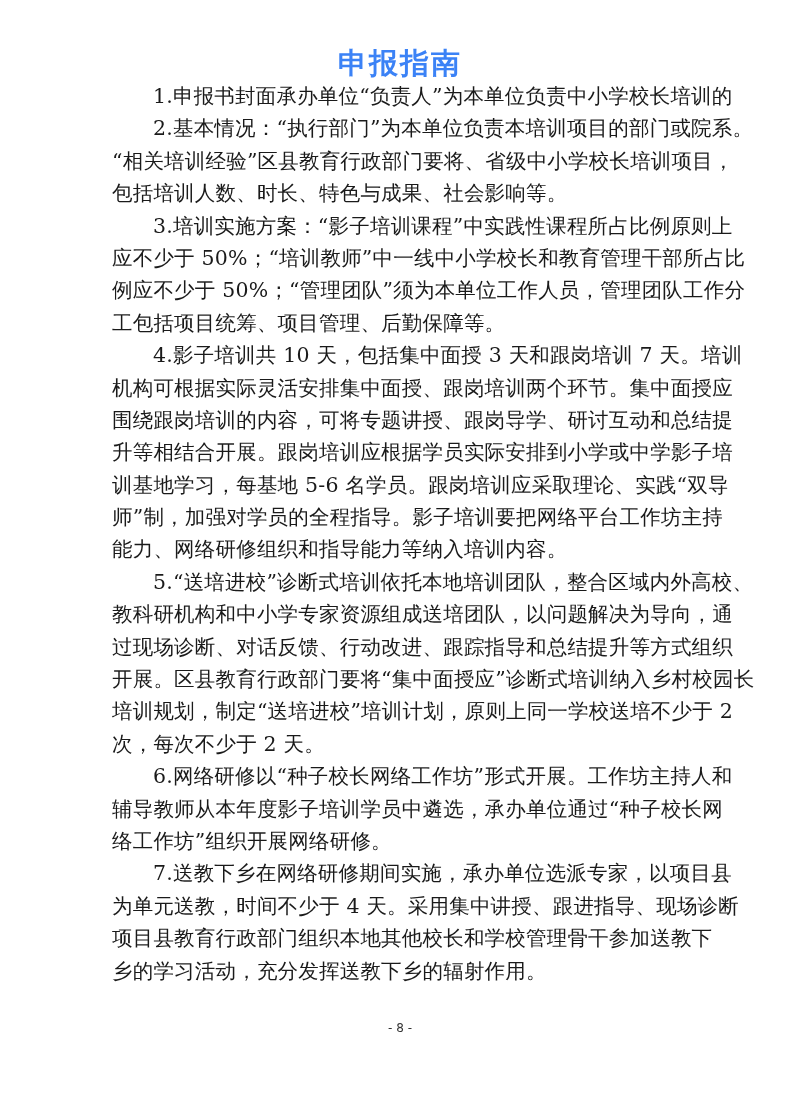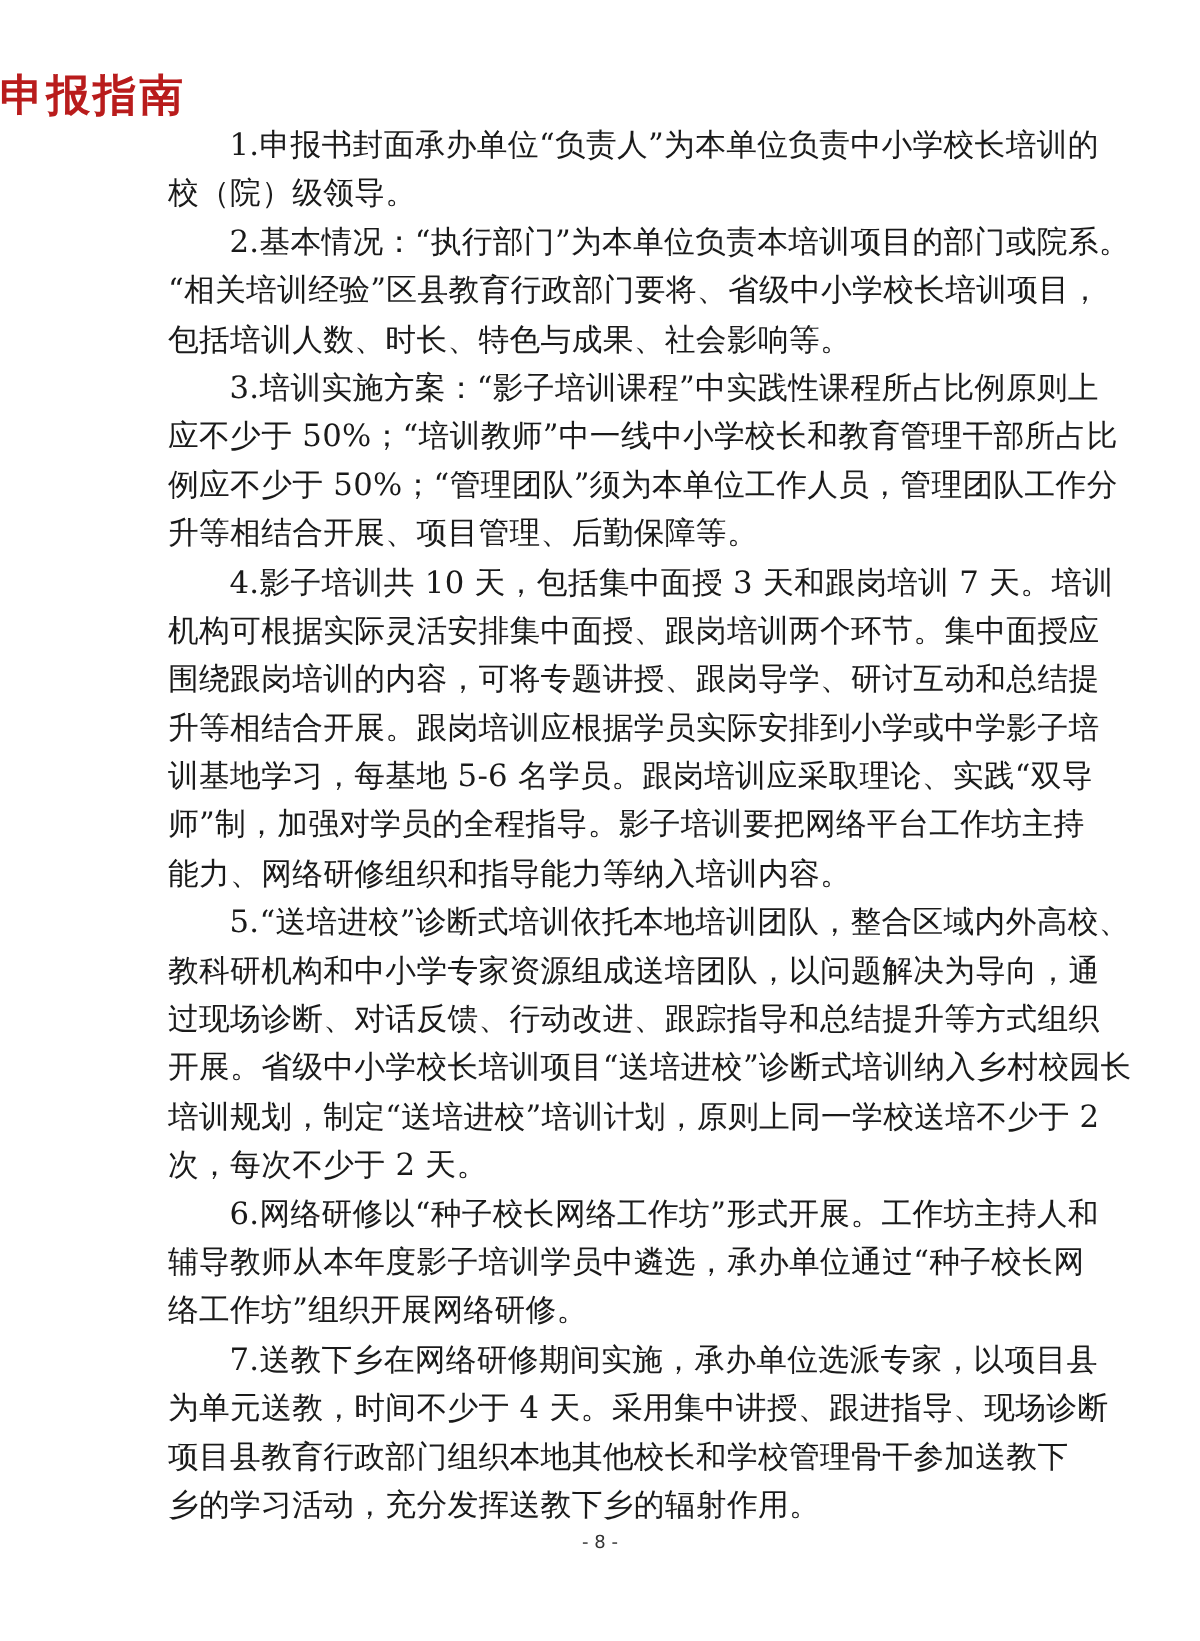--- a/index.html
+++ b/index.html
@@ -3,22 +3,22 @@
 <meta charset="utf-8">
 <style>
   html, body { margin: 0; padding: 0; }
   body {
     width: 800px; height: 1094px; background: #ffffff;
     font-family: "DejaVu Serif", "Liberation Serif", serif;
     color: #1a1a1a; position: relative; overflow: hidden;
   }
   .title {
     position: absolute; top: 44px; left: 0; width: 800px;
-    text-align: left; font-size: 29px; font-weight: bold;
-    font-family: "DejaVu Sans", sans-serif; letter-spacing: 2px; color: #b91c1c;
+    text-align: center; font-size: 29px; font-weight: bold;
+    font-family: "DejaVu Sans", sans-serif; letter-spacing: 2px; color: #3b82f6;
   }
   .body {
     position: absolute; top: 80px; left: 112px; width: 578px;
   }
   .line {
     height: 32.4px; line-height: 32.4px; font-size: 20.5px;
     white-space: nowrap; text-align: justify; text-align-last: justify;
     letter-spacing: 0.2px;
   }
   .line.indent { padding-left: 41px; }
@@ -30,51 +30,50 @@
 </style>
 </head>
 <body>
 
 <div class="title">申报指南</div>
 
 <div class="body">
 
   <div>
     <div class="line indent">1.申报书封面承办单位“负责人”为本单位负责中小学校长培训的</div>
-    <div class="line last">校（院）级领导。</div>
   </div>
 
   <div>
     <div class="line indent">2.基本情况：“执行部门”为本单位负责本培训项目的部门或院系。</div>
     <div class="line">“相关培训经验”区县教育行政部门要将、省级中小学校长培训项目，</div>
     <div class="line last">包括培训人数、时长、特色与成果、社会影响等。</div>
   </div>
 
   <div>
     <div class="line indent">3.培训实施方案：“影子培训课程”中实践性课程所占比例原则上</div>
     <div class="line">应不少于 50%；“培训教师”中一线中小学校长和教育管理干部所占比</div>
     <div class="line">例应不少于 50%；“管理团队”须为本单位工作人员，管理团队工作分</div>
-    <div class="line last">升等相结合开展、项目管理、后勤保障等。</div>
+    <div class="line last">工包括项目统筹、项目管理、后勤保障等。</div>
   </div>
 
   <div>
     <div class="line indent">4.影子培训共 10 天，包括集中面授 3 天和跟岗培训 7 天。培训</div>
     <div class="line">机构可根据实际灵活安排集中面授、跟岗培训两个环节。集中面授应</div>
     <div class="line">围绕跟岗培训的内容，可将专题讲授、跟岗导学、研讨互动和总结提</div>
     <div class="line">升等相结合开展。跟岗培训应根据学员实际安排到小学或中学影子培</div>
     <div class="line">训基地学习，每基地 5-6 名学员。跟岗培训应采取理论、实践“双导</div>
     <div class="line">师”制，加强对学员的全程指导。影子培训要把网络平台工作坊主持</div>
     <div class="line last">能力、网络研修组织和指导能力等纳入培训内容。</div>
   </div>
 
   <div>
     <div class="line indent">5.“送培进校”诊断式培训依托本地培训团队，整合区域内外高校、</div>
     <div class="line">教科研机构和中小学专家资源组成送培团队，以问题解决为导向，通</div>
     <div class="line">过现场诊断、对话反馈、行动改进、跟踪指导和总结提升等方式组织</div>
-    <div class="line">开展。省级中小学校长培训项目“送培进校”诊断式培训纳入乡村校园长</div>
+    <div class="line">开展。区县教育行政部门要将“集中面授应”诊断式培训纳入乡村校园长</div>
     <div class="line">培训规划，制定“送培进校”培训计划，原则上同一学校送培不少于 2</div>
     <div class="line last">次，每次不少于 2 天。</div>
   </div>
 
   <div>
     <div class="line indent">6.网络研修以“种子校长网络工作坊”形式开展。工作坊主持人和</div>
     <div class="line">辅导教师从本年度影子培训学员中遴选，承办单位通过“种子校长网</div>
     <div class="line last">络工作坊”组织开展网络研修。</div>
   </div>
 

